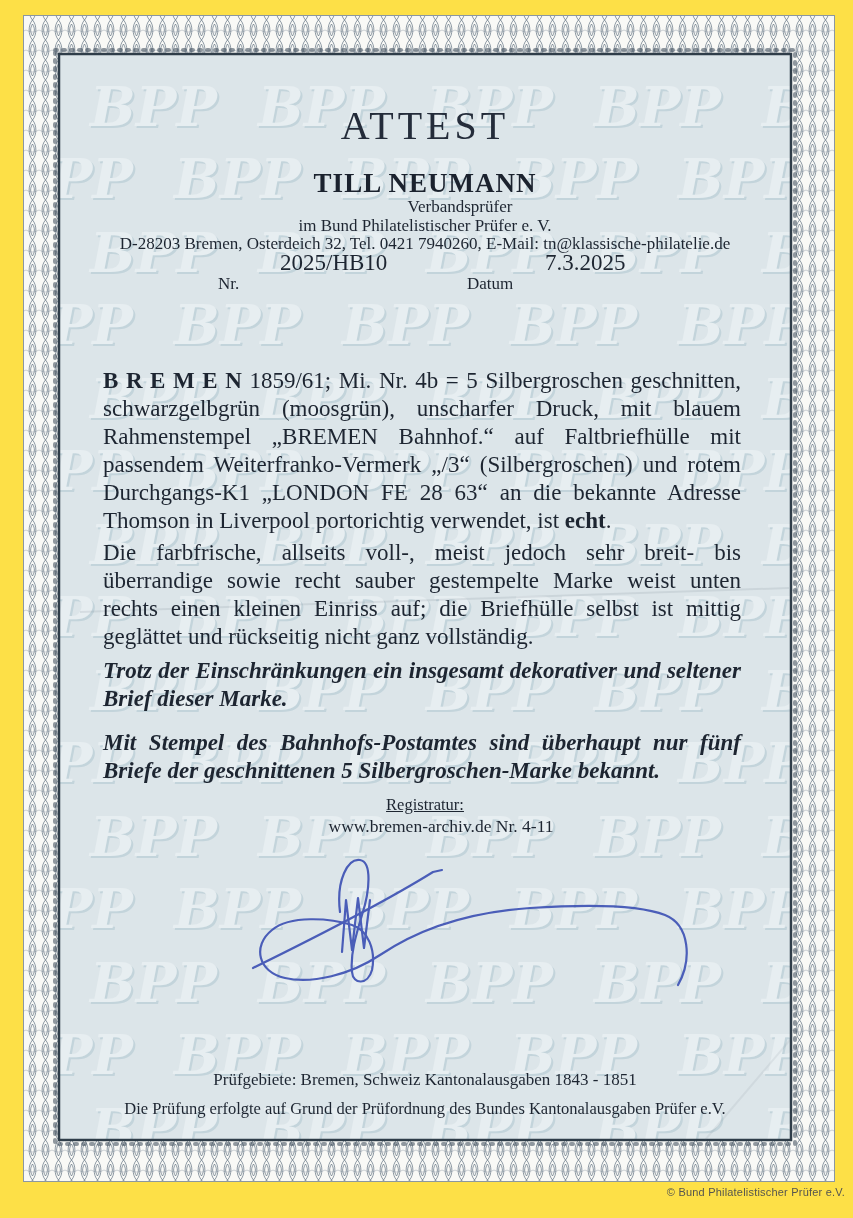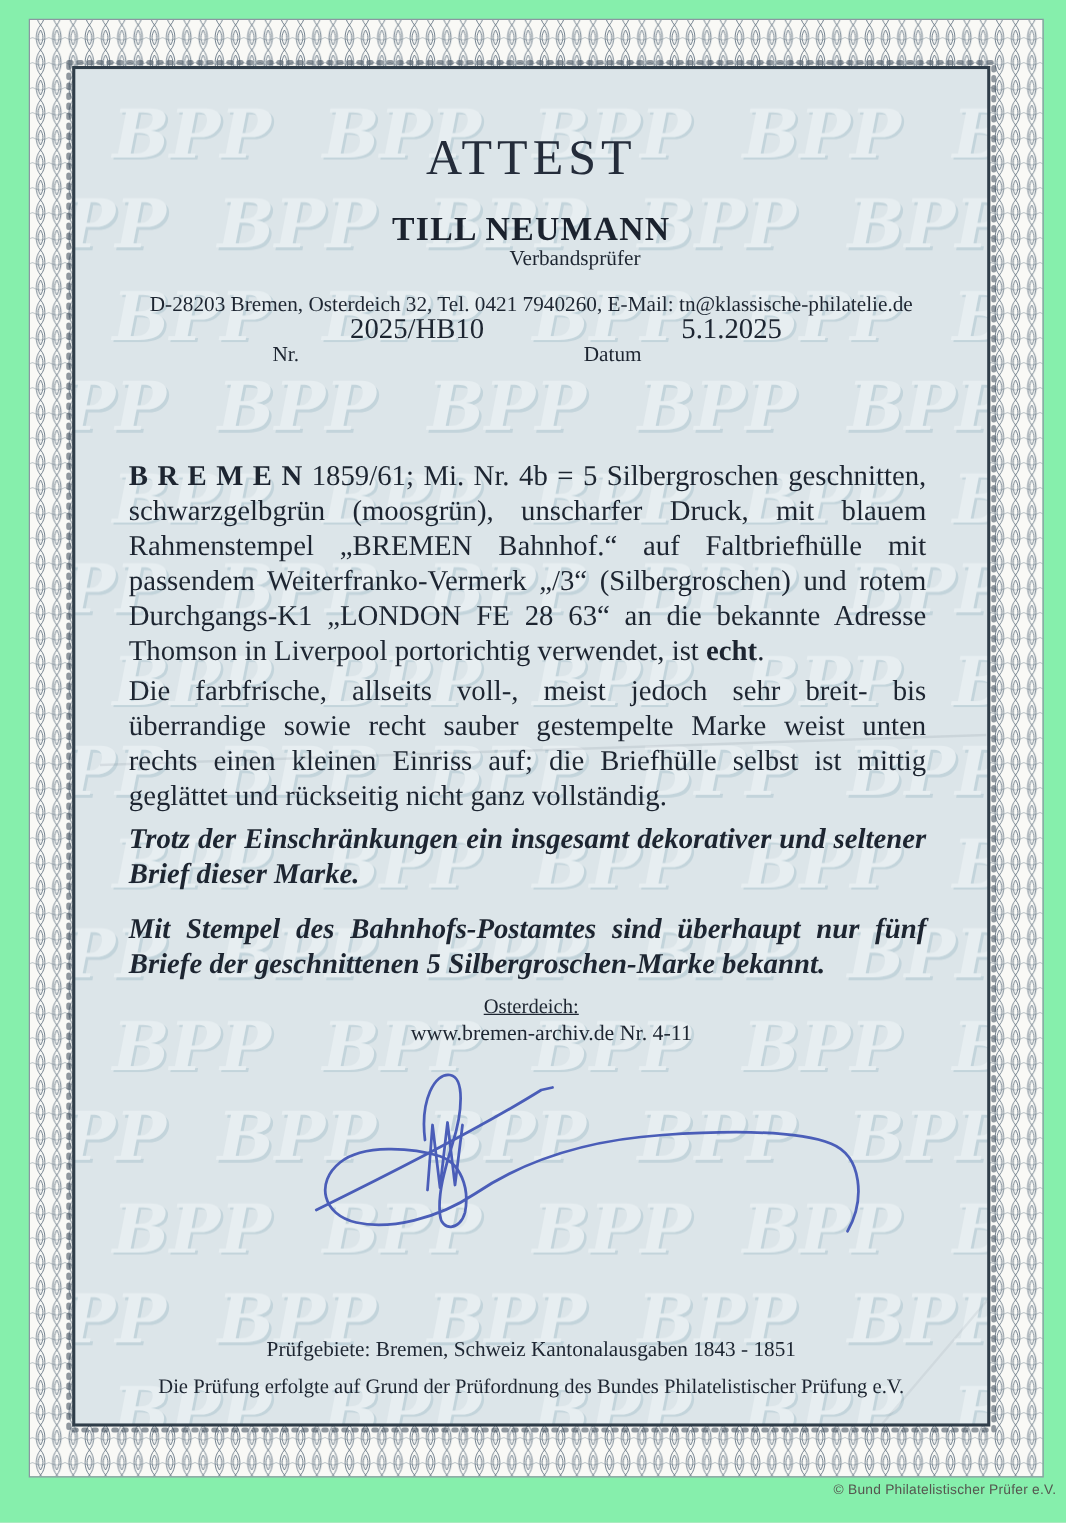--- a/index.html
+++ b/index.html
@@ -1,19 +1,19 @@
 <!DOCTYPE html>
 <html><head>
 <meta charset="utf-8">
 <style>
   html,body { margin:0; padding:0; }
   body { background:#e8e5df; font-family:"Liberation Serif","DejaVu Serif",serif; }
   .page {
     position:relative; width:853px; height:1218px; margin:0 auto;
-    background:#86efac; overflow:hidden;
+    background:#fde047; overflow:hidden;
   }
   .bg-svg { position:absolute; left:0; top:0; }
   .abs { position:absolute; color:#1d2531; }
   .centerband { left:59px; width:732px; text-align:center; }
   .title { top:104px; font-size:40px; line-height:44px; letter-spacing:4px; color:#242c3a; }
   .examiner-name { top:168px; font-size:27px; line-height:30px; font-weight:bold; letter-spacing:1px; color:#1b222e; }
   .hline1 { top:197px; font-size:17px; line-height:19px;padding-left:35px; }
   .hline2 { top:216px; font-size:17px; line-height:19px; }
   .hline3 { top:234px; font-size:17px; line-height:19px; }
   .refval { font-size:23px; line-height:25px; }
@@ -63,43 +63,44 @@
 
     <rect x="59" y="54" width="732" height="1086" fill="url(#wm)" stroke="#2f3d49" stroke-width="2.5"></rect>
 
     <path d="M80,612 L789,588" stroke="#6b7884" stroke-width="2" opacity="0.14"></path>
     <path d="M705,1140 L790,1040" stroke="#6b7884" stroke-width="2" opacity="0.10"></path>
   </svg>
 
   <div class="abs centerband title">ATTEST</div>
   <div class="abs centerband examiner-name">TILL NEUMANN</div>
   <div class="abs centerband hline1">Verbandsprüfer</div>
+  <div class="abs centerband hline2">im Bund Philatelistischer Prüfer e. V.</div>
   <div class="abs centerband hline3">D-28203 Bremen, Osterdeich 32, Tel. 0421 7940260, E-Mail: tn@klassische-philatelie.de</div>
 
   <div class="abs refval" style="left:280px; top:250px;">2025/HB10</div>
-  <div class="abs refval" style="left:545px; top:250px;">5.1.2025</div>
+  <div class="abs refval" style="left:545px; top:250px;">7.3.2025</div>
   <div class="abs reflab" style="left:218px; top:274px;">Nr.</div>
   <div class="abs reflab" style="left:467px; top:274px;">Datum</div>
 
   <div class="abs bodyp" style="top:367px;"><span style="font-weight: bold;">B R E M E N</span><span> 1859/61; Mi. Nr. 4b = 5 Silbergroschen geschnitten, schwarzgelbgrün (moosgrün), unscharfer Druck, mit blauem Rahmenstempel „BREMEN Bahnhof.“ auf Faltbriefhülle mit passendem Weiterfranko-Vermerk „/3“ (Silbergroschen) und rotem Durchgangs-K1 „LONDON FE 28 63“ an die bekannte Adresse Thomson in Liverpool portorichtig verwendet, ist </span><span style="font-weight: bold;">echt</span><span>.</span></div>
   <div class="abs bodyp" style="top:539px;">Die farbfrische, allseits voll-, meist jedoch sehr breit- bis überrandige sowie recht sauber gestempelte Marke weist unten rechts einen kleinen Einriss auf; die Briefhülle selbst ist mittig geglättet und rückseitig nicht ganz vollständig.</div>
   <div class="abs bodyp remark" style="top:657px;">Trotz der Einschränkungen ein insgesamt dekorativer und seltener Brief dieser Marke.</div>
   <div class="abs bodyp remark" style="top:729px;">Mit Stempel des Bahnhofs-Postamtes sind überhaupt nur fünf Briefe der geschnittenen 5 Silbergroschen-Marke bekannt.</div>
 
-  <div class="abs centerband registry-label">Osterdeich:</div>
+  <div class="abs centerband registry-label">Registratur:</div>
   <div class="abs centerband registry-ref">www.bremen-archiv.de Nr. 4-11</div>
 
   <svg class="sig-svg" width="510" height="170" viewBox="0 0 510 170">
     <g fill="none" stroke="#3e52b4" stroke-width="2.2" stroke-linecap="round" stroke-linejoin="round" opacity="0.92">
       <path d="M33,123 C90,95 160,60 213,27 L222,25"></path>
       <path d="M120,67 C116,35 128,13 140,15 C152,17 150,45 142,70 C136,90 130,110 132,127
                C133,140 148,140 152,125 C156,105 148,85 132,80 C110,73 70,70 52,85
                C32,101 38,127 65,133 C92,139 130,130 160,110 C200,83 250,67 310,63
                C370,59 420,60 445,70 C470,80 472,115 458,140"></path>
       <path d="M122,107 L126,55 L132,105 L138,53 L144,103 L150,55"></path>
     </g>
   </svg>
 
   <div class="abs centerband foot1">Prüfgebiete: Bremen, Schweiz Kantonalausgaben 1843 - 1851</div>
-  <div class="abs centerband foot2">Die Prüfung erfolgte auf Grund der Prüfordnung des Bundes Philatelistischer Prüfung e.V.</div>
+  <div class="abs centerband foot2">Die Prüfung erfolgte auf Grund der Prüfordnung des Bundes Kantonalausgaben Prüfer e.V.</div>
   <div class="abs copyright">© Bund Philatelistischer Prüfer e.V.</div>
 
 </div>
 
 </body></html>

